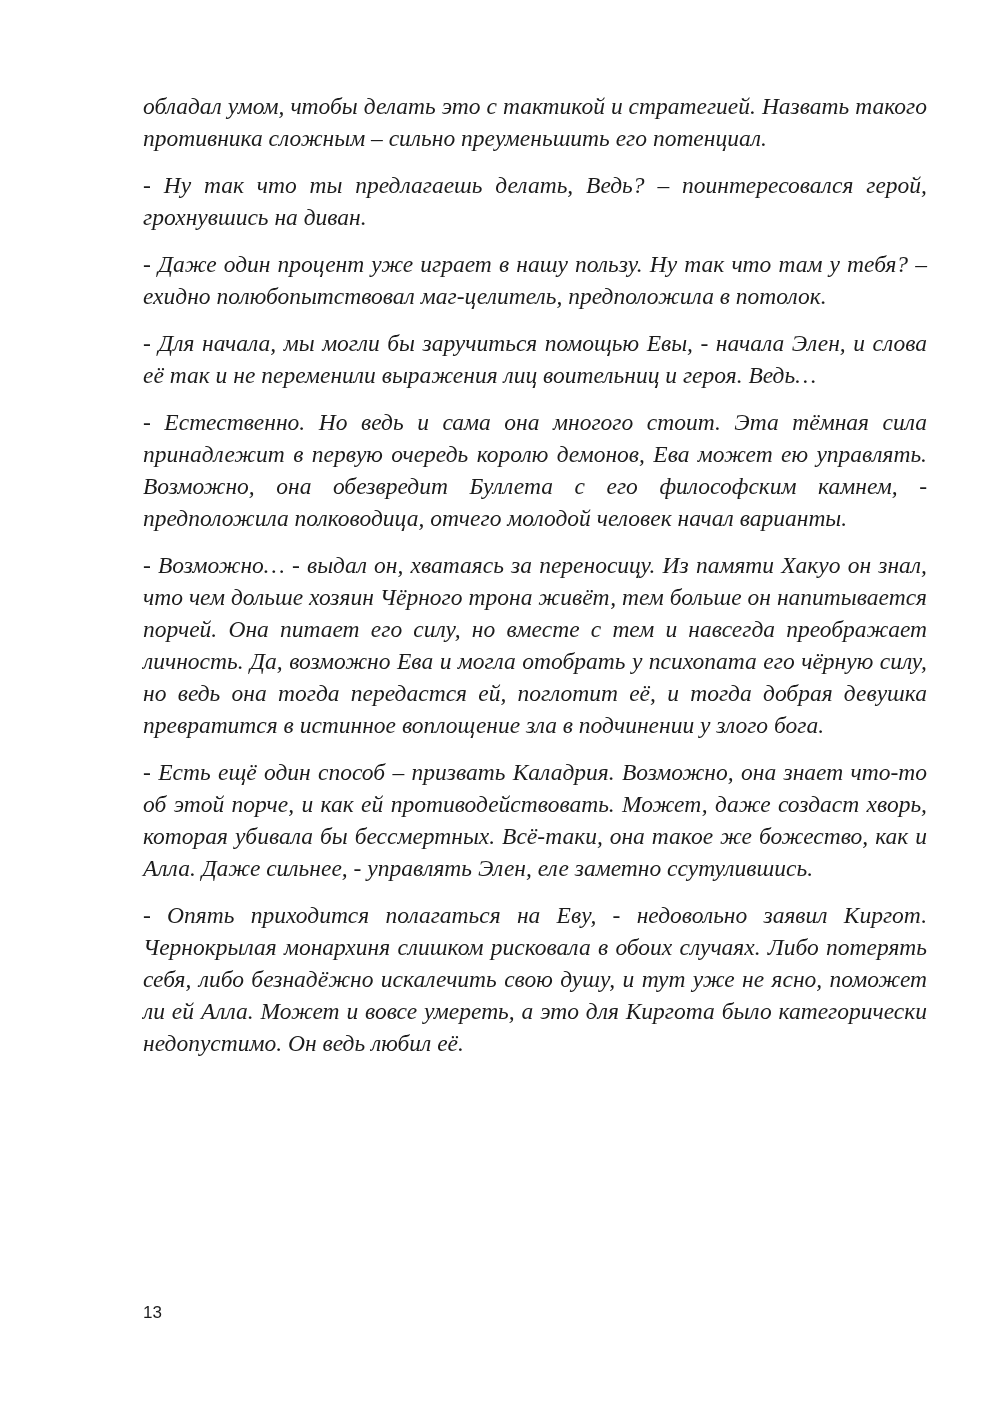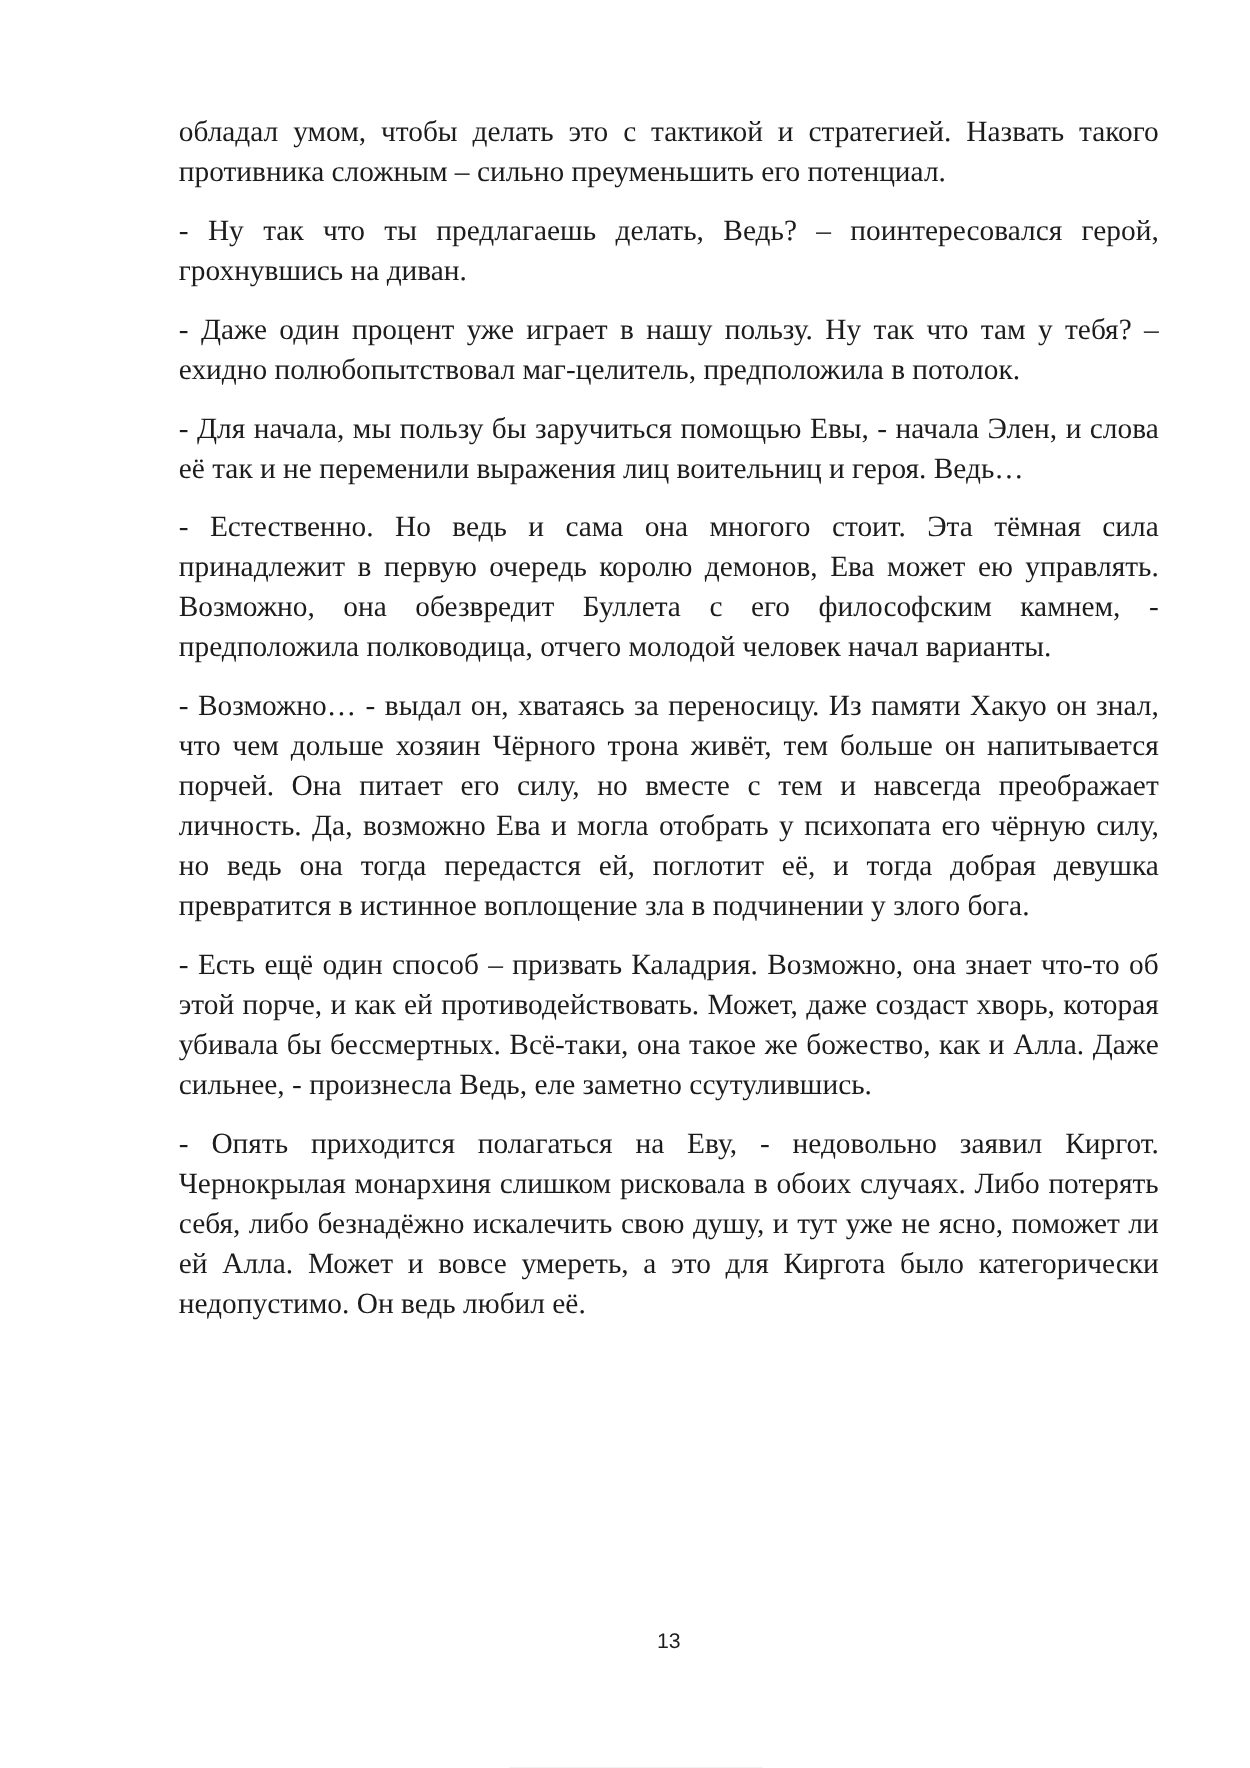--- a/index.html
+++ b/index.html
@@ -18,48 +18,48 @@
     overflow: hidden;
   }
   .content {
     position: absolute;
     left: 143px;
     top: 90px;
     width: 784px;
     font-size: 23.5px;
     line-height: 32px;
     text-align: justify;
+    font-style: italic;
   }
   .content p {
     margin: 0 0 15px 0;
     padding: 0;
   }
   .page-footer {
     position: absolute;
     left: 143px;
     top: 1303px;
     width: 784px;
-    text-align: center;
   }
   .page-number {
     font-family: "Liberation Sans", "DejaVu Sans", sans-serif;
     font-size: 17px;
     color: var(--text-color, #1c1c1c);
   }
 </style>
 </head>
 <body>
 
 <div class="page">
   <div class="content">
     <p>обладал умом, чтобы делать это с тактикой и стратегией. Назвать такого противника сложным – сильно преуменьшить его потенциал.</p>
     <p>- Ну так что ты предлагаешь делать, Ведь? – поинтересовался герой, грохнувшись на диван.</p>
     <p>- Даже один процент уже играет в нашу пользу. Ну так что там у тебя? – ехидно полюбопытствовал маг-целитель, предположила в потолок.</p>
-    <p>- Для начала, мы пользу бы заручиться помощью Евы, - начала Элен, и слова её так и не переменили выражения лиц воительниц и героя. Ведь…</p>
+    <p>- Для начала, мы могли бы заручиться помощью Евы, - начала Элен, и слова её так и не переменили выражения лиц воительниц и героя. Ведь…</p>
     <p>- Естественно. Но ведь и сама она многого стоит. Эта тёмная сила принадлежит в первую очередь королю демонов, Ева может ею управлять. Возможно, она обезвредит Буллета с его философским камнем, - предположила полководица, отчего молодой человек начал варианты.</p>
     <p>- Возможно… - выдал он, хватаясь за переносицу. Из памяти Хакуо он знал, что чем дольше хозяин Чёрного трона живёт, тем больше он напитывается порчей. Она питает его силу, но вместе с тем и навсегда преображает личность. Да, возможно Ева и могла отобрать у психопата его чёрную силу, но ведь она тогда передастся ей, поглотит её, и тогда добрая девушка превратится в истинное воплощение зла в подчинении у злого бога.</p>
-    <p>- Есть ещё один способ – призвать Каладрия. Возможно, она знает что-то об этой порче, и как ей противодействовать. Может, даже создаст хворь, которая убивала бы бессмертных. Всё-таки, она такое же божество, как и Алла. Даже сильнее, - произнесла Ведь, еле заметно ссутулившись.</p>
+    <p>- Есть ещё один способ – призвать Каладрия. Возможно, она знает что-то об этой порче, и как ей противодействовать. Может, даже создаст хворь, которая убивала бы бессмертных. Всё-таки, она такое же божество, как и Алла. Даже сильнее, - управлять Элен, еле заметно ссутулившись.</p>
     <p>- Опять приходится полагаться на Еву, - недовольно заявил Киргот. Чернокрылая монархиня слишком рисковала в обоих случаях. Либо потерять себя, либо безнадёжно искалечить свою душу, и тут уже не ясно, поможет ли ей Алла. Может и вовсе умереть, а это для Киргота было категорически недопустимо. Он ведь любил её.</p>
   </div>
   <div class="page-footer">
     <span class="page-number">13</span>
   </div>
 </div>
 
 </body></html>

